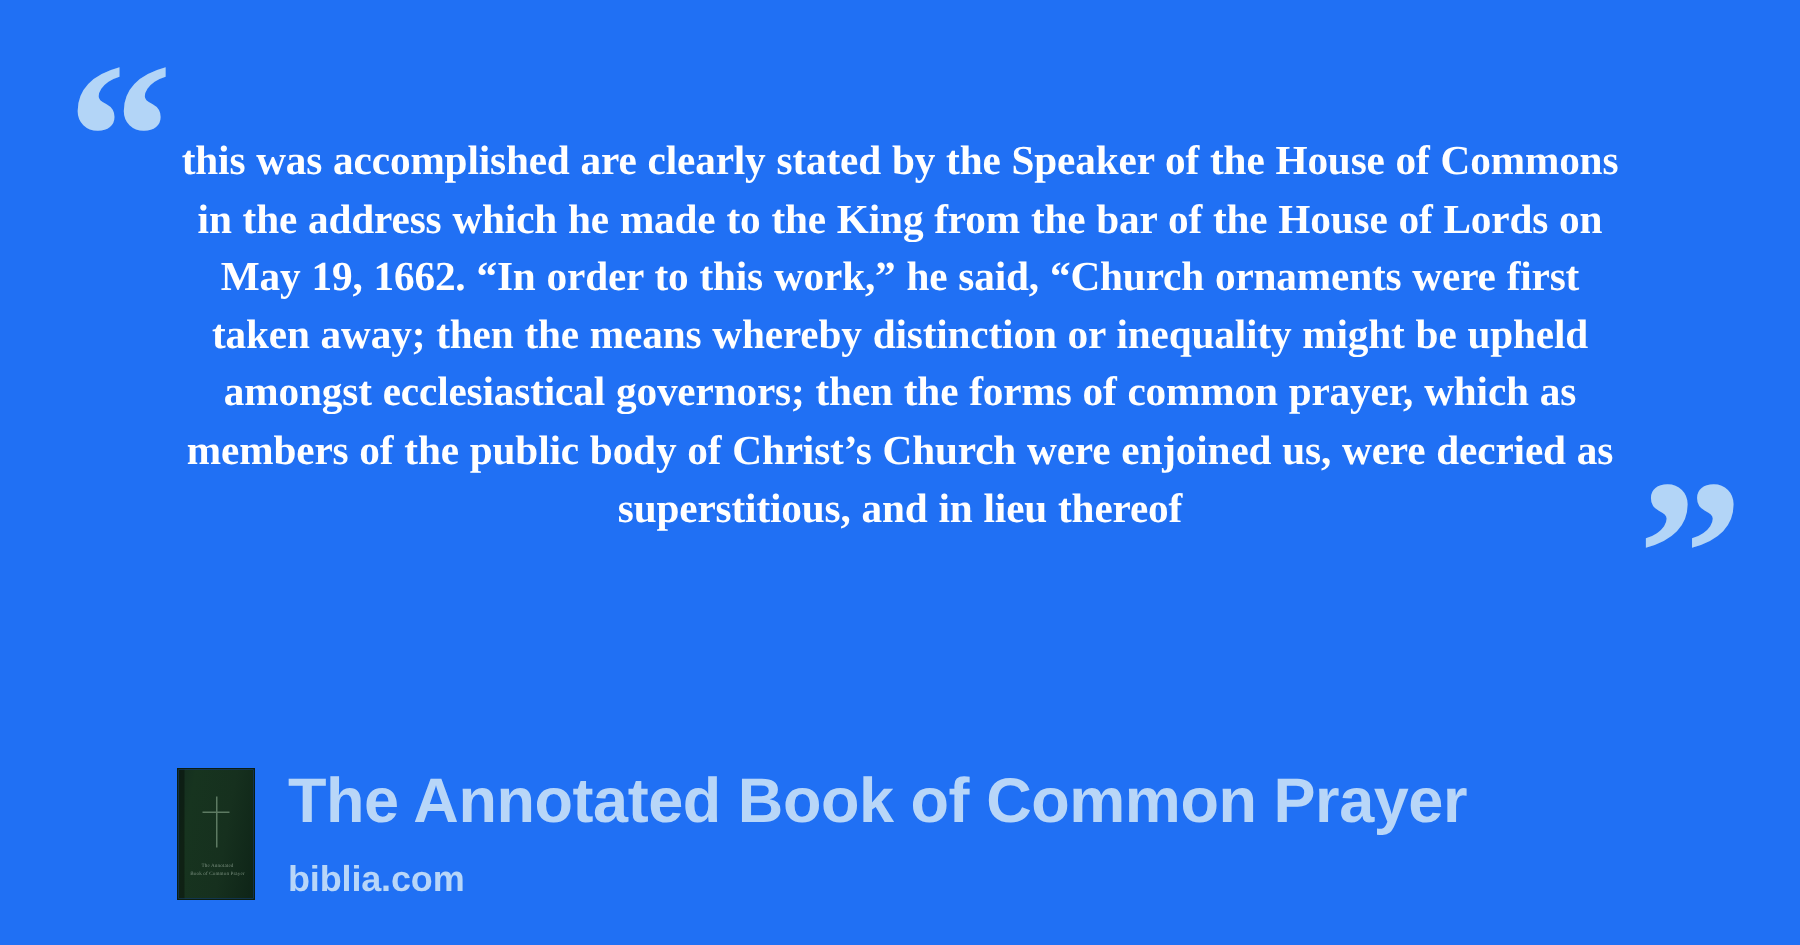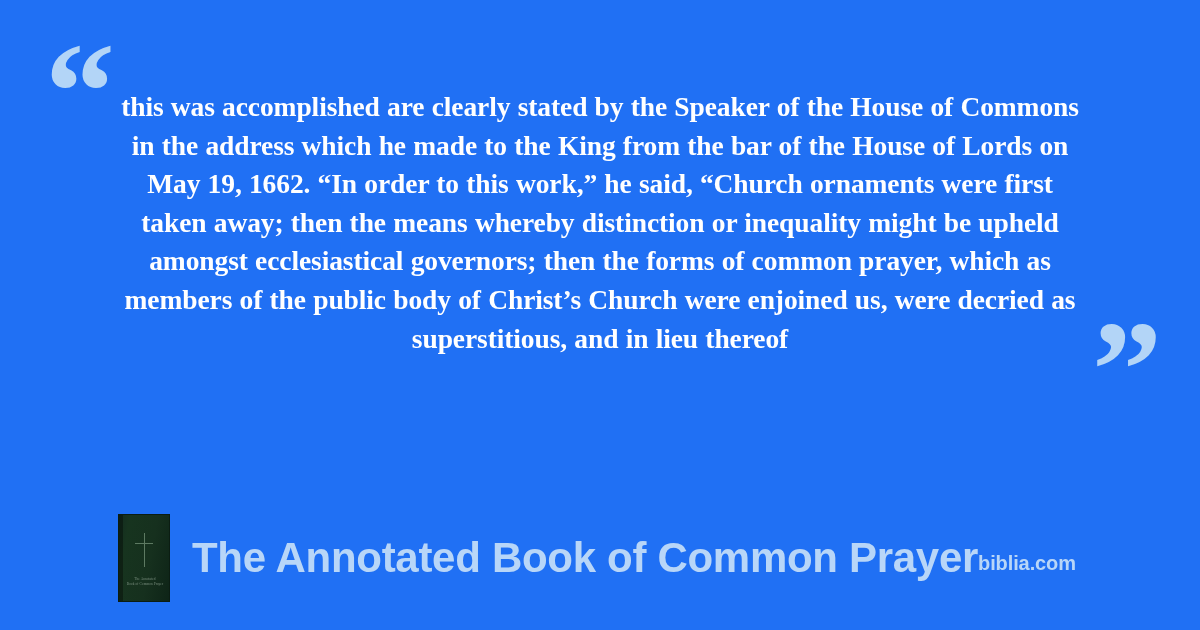--- a/index.html
+++ b/index.html
@@ -119,39 +119,39 @@
     font-family: "Liberation Serif", serif;
     font-size: 3.4px;
     line-height: 4.6px;
     letter-spacing: 0.1px;
     white-space: normal;
   }
 
   .footer-text {
     margin-left: 22px;
     display: flex;
-    flex-direction: row;
+    flex-direction: column;
     justify-content: center;
   }
 
   .book-title {
     color: #b8d6f8;
     font-family: "Liberation Sans", sans-serif;
     font-weight: 700;
     font-size: 42px;
     line-height: 48px;
     letter-spacing: -0.3px;
     white-space: nowrap;
   }
 
   .site-name {
     color: #b8d6f8;
     font-family: "Liberation Sans", sans-serif;
     font-weight: 700;
-    font-size: 20px;
+    font-size: 24px;
     line-height: 30px;
     letter-spacing: -0.1px;
     margin-top: 14px;
   }
 </style>
 </head>
 <body>
 
 <div class="card">
 

